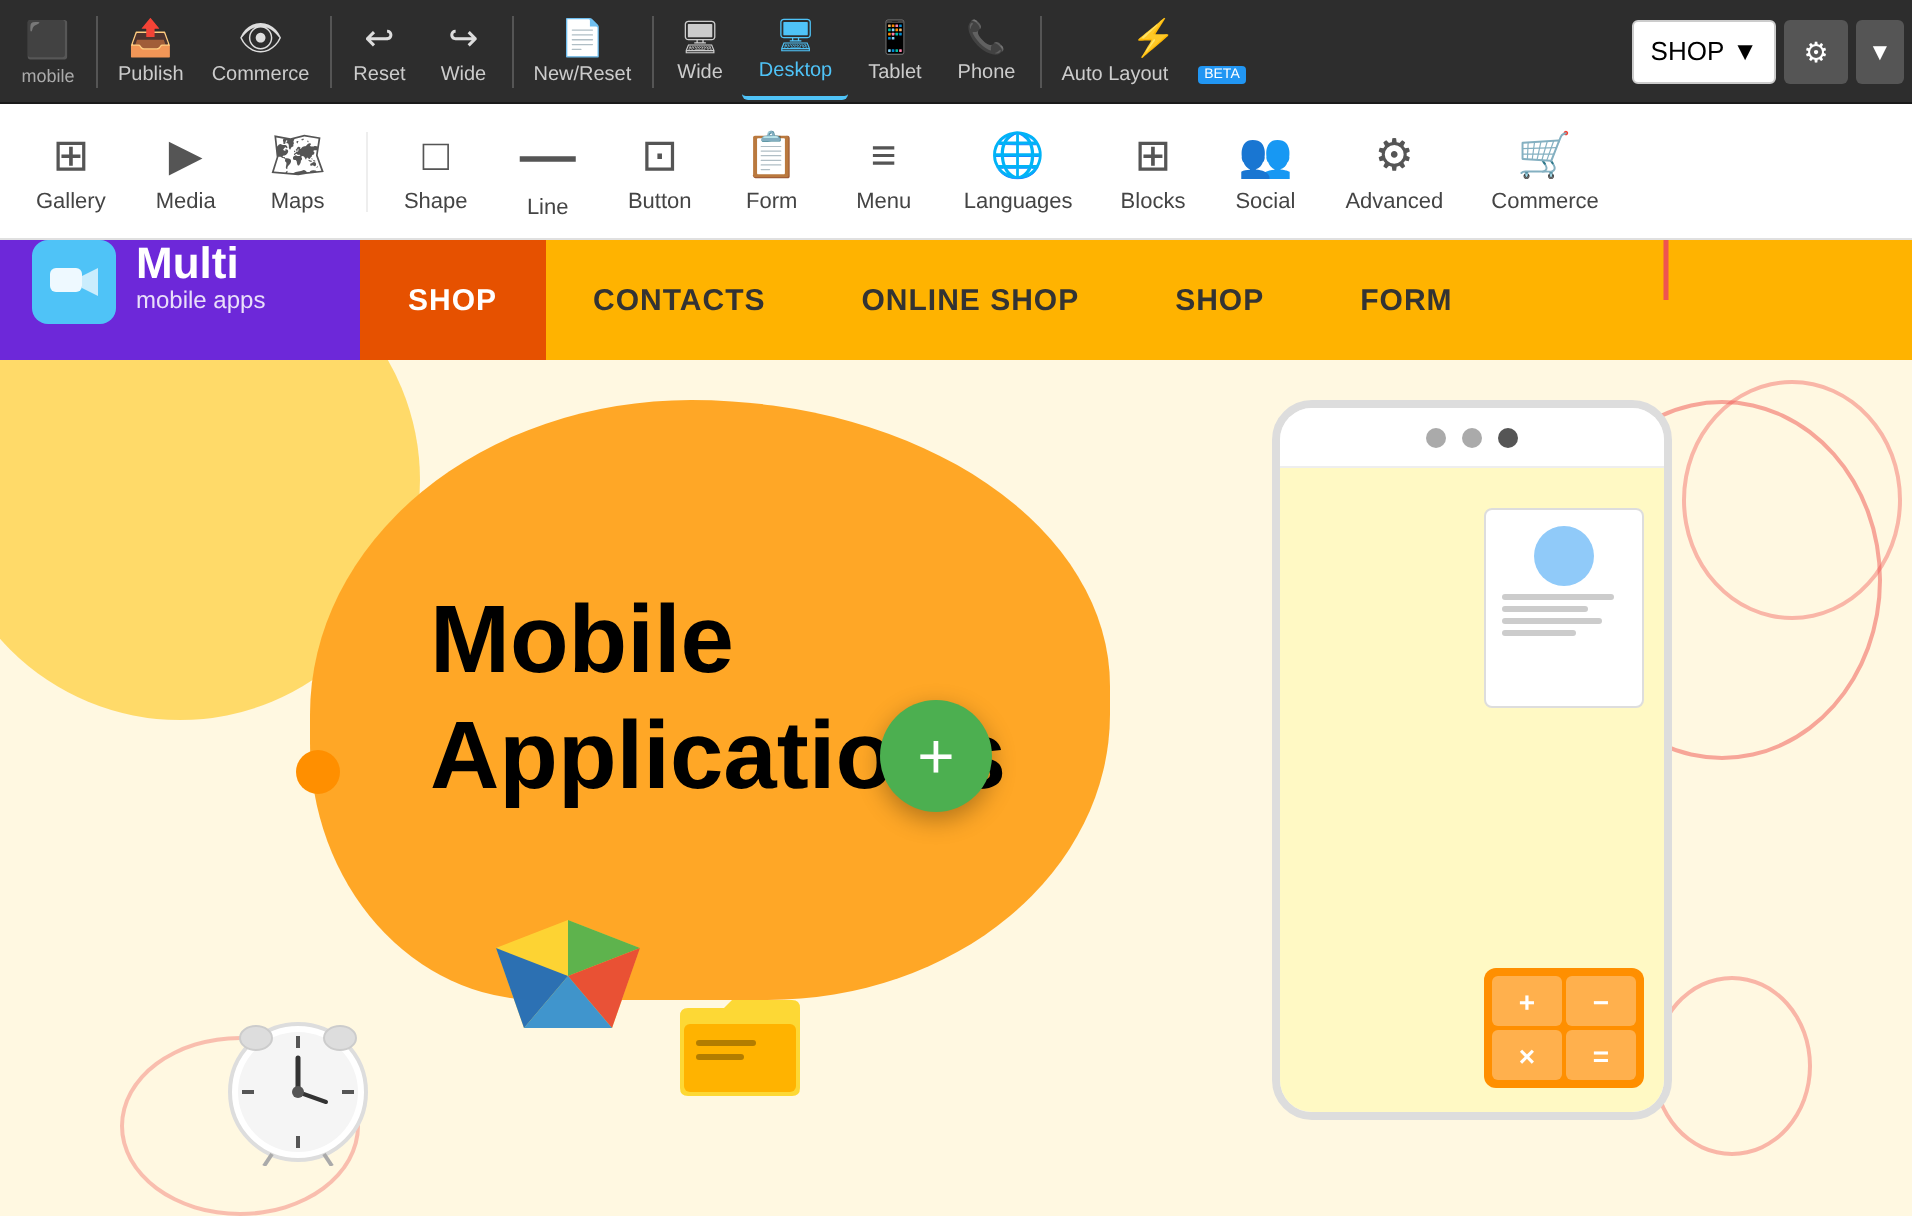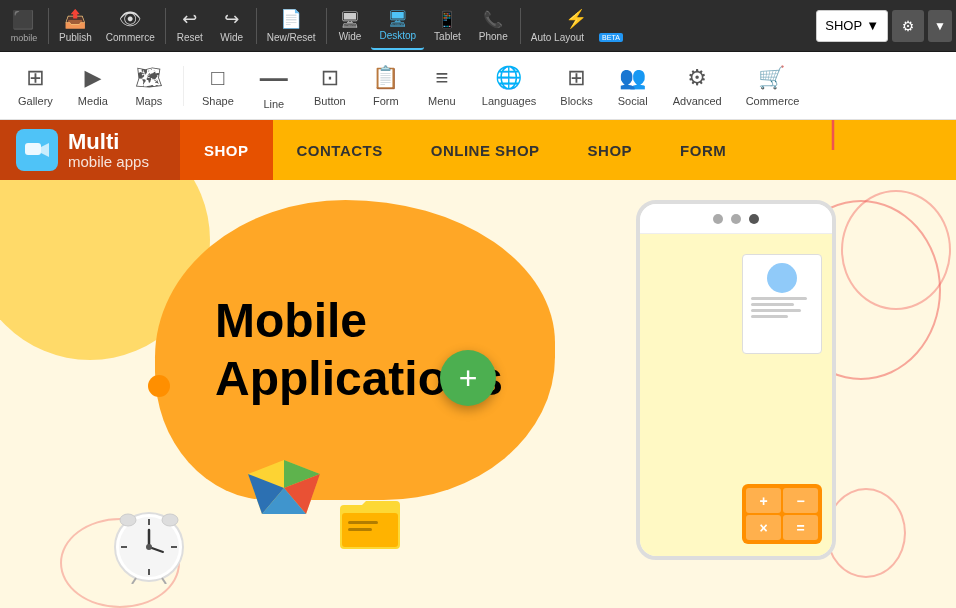--- a/index.html
+++ b/index.html
@@ -132,41 +132,41 @@
       background: #FFB300;
       height: 60px;
       display: flex;
       align-items: center;
       padding: 0 0 0 0;
       position: relative;
       z-index: 10;
     }
     .site-logo {
       display: flex;
-      align-items: center;
-      background: #c2410c;
+      align-items: flex-start;
+      background: #6d28d9;
       padding: 0 16px;
       height: 60px;
       min-width: 180px;
     }
     .logo-icon {
       width: 42px;
       height: 42px;
       background: #4fc3f7;
       border-radius: 8px;
       display: flex;
       align-items: center;
       justify-content: center;
       margin-right: 10px;
       font-size: 20px;
       color: white;
     }
     .logo-text { line-height: 1.1; }
     .logo-text .brand { font-size: 22px; font-weight: bold; color: white; }
-    .logo-text .tagline { font-size: 15px; color: rgba(255,255,255,0.85); }
+    .logo-text .tagline { font-size: 12px; color: rgba(255,255,255,0.85); }
 
     .site-nav {
       display: flex;
       align-items: center;
       height: 60px;
       flex: 1;
     }
     .nav-item {
       padding: 0 24px;
       height: 60px;

